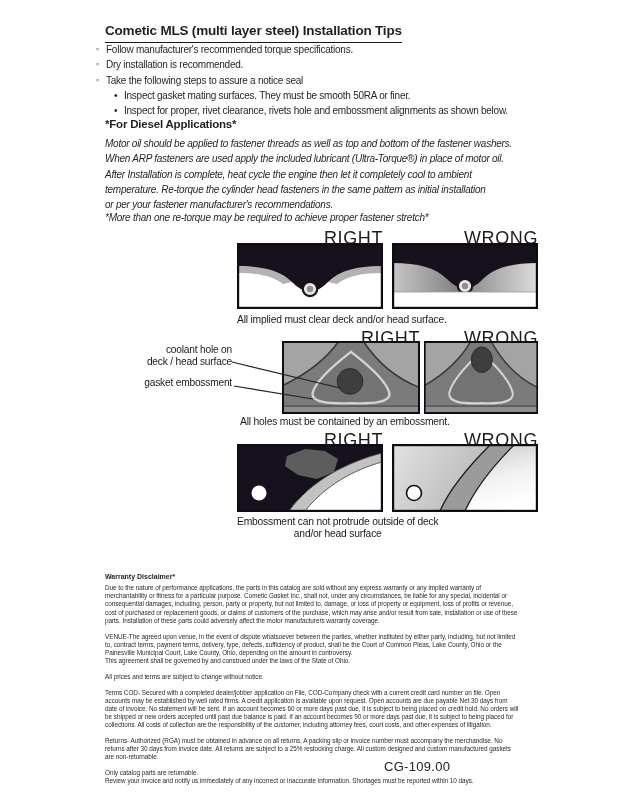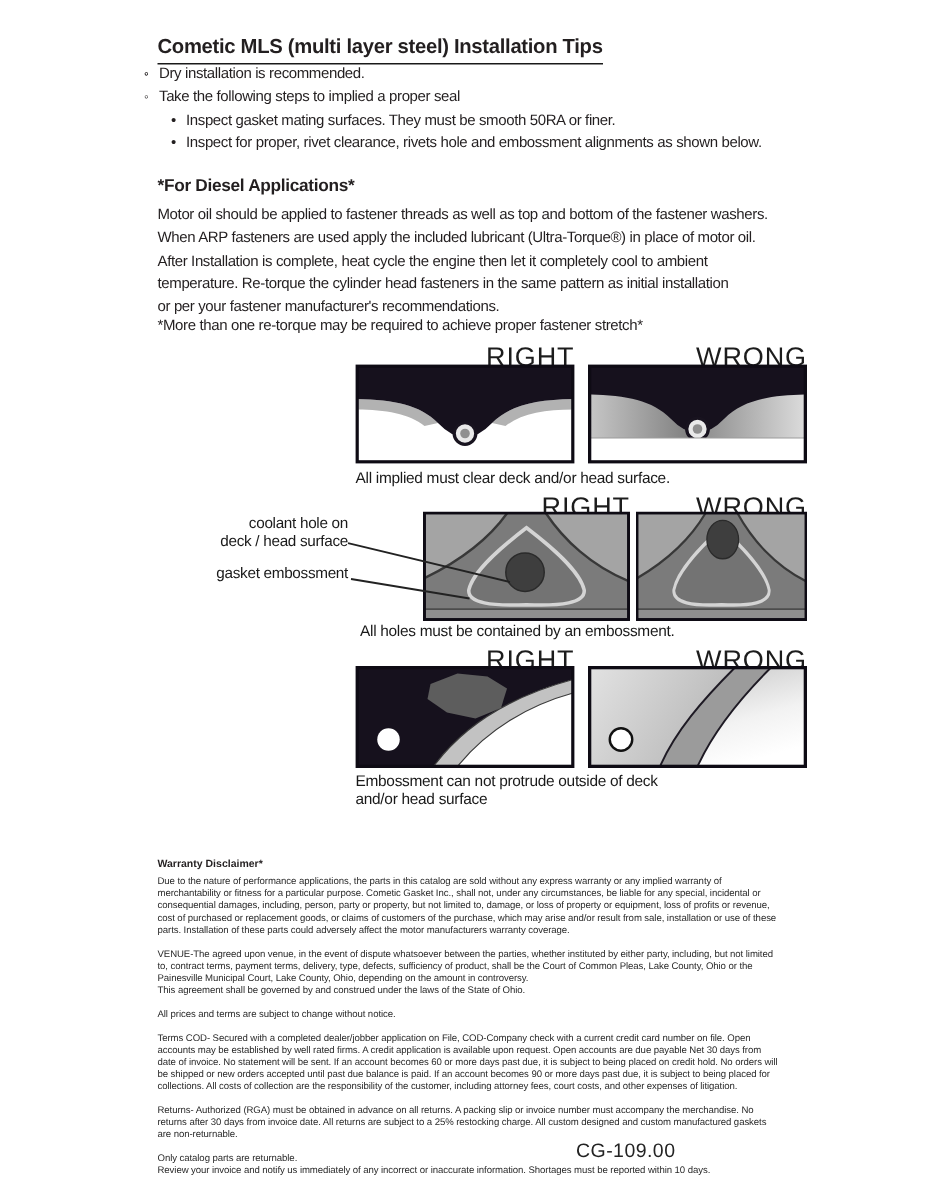--- a/index.html
+++ b/index.html
@@ -12,21 +12,21 @@
   .title{
     left:105px;top:23px;font-size:13.5px;font-weight:700;letter-spacing:-0.2px;
     border-bottom:1.6px solid #1a1a1a;padding-bottom:4px;white-space:nowrap;
   }
   .tips{left:96px;top:42px;font-size:10px;letter-spacing:-0.25px;line-height:15.3px;width:470px;}
   .tip{position:relative;padding-left:10px;white-space:nowrap;}
   .tip .mk{position:absolute;left:0;top:0;font-size:9px;}
   .tip.sub{margin-left:18px;}
   .tip.sub .mk{font-size:10px;}
   .h2{left:105px;top:118px;font-size:11.5px;font-weight:700;letter-spacing:-0.2px;}
-  .para{left:105px;font-size:10px;letter-spacing:-0.25px;line-height:15.2px;white-space:pre-line;width:460px;}
+  .para{left:105px;font-size:10px;letter-spacing:-0.25px;line-height:15.2px;white-space:pre-line;width:460px;font-style:italic;}
   .p1{top:136px;}
   .p2{top:167px;}
   .note{top:210px;}
   .fighead{font-size:18px;letter-spacing:0.6px;text-align:right;color:#1c1c1c;}
   .caption{font-size:10.3px;letter-spacing:-0.2px;color:#1a1a1a;white-space:pre-line;line-height:12px;}
   .fig2lbl{font-size:10.2px;letter-spacing:-0.2px;text-align:right;width:134px;left:98px;
     line-height:11.5px;white-space:pre-line;color:#1a1a1a;}
   .warr-h{left:105px;top:573px;font-size:7px;font-weight:700;}
   .warr{left:105px;top:584px;width:414px;font-size:6.4px;line-height:8.2px;letter-spacing:-0.05px;color:#2a2a2a;}
   .warr p{margin:0 0 7.5px 0;white-space:pre-line;}
@@ -36,28 +36,29 @@
 </head>
 <body>
 
 <div class="page">
 
   <div class="abs title">Cometic MLS (multi layer steel) Installation Tips</div>
 
   <div class="abs tips">
     <div class="tip">
       <span class="mk">◦</span>
+      <span>Follow manufacturer's recommended torque specifications.</span>
     </div>
     <div class="tip">
       <span class="mk">◦</span>
       <span>Dry installation is recommended.</span>
     </div>
     <div class="tip">
       <span class="mk">◦</span>
-      <span>Take the following steps to implied a proper seal</span>
+      <span>Take the following steps to assure a notice seal</span>
     </div>
     <div class="tip sub">
       <span class="mk">•</span>
       <span>Inspect gasket mating surfaces.  They must be smooth 50RA or finer.</span>
     </div>
     <div class="tip sub">
       <span class="mk">•</span>
       <span>Inspect for proper, rivet clearance, rivets hole and embossment alignments as shown below.</span>
     </div>
   </div>
@@ -168,21 +169,21 @@
       </linearGradient>
     </defs>
     <rect x="1" y="1" width="144" height="66" fill="#ffffff"></rect>
     <path d="M1,1 L98,1 C76,23 58,44 48,67 L1,67 Z" fill="url(#f3a)"></path>
     <path d="M122,1 L145,1 L145,67 L73,67 C83,45 100,23 122,1 Z" fill="url(#f3b)"></path>
     <path d="M98,1 L122,1 C100,23 83,45 73,67 L48,67 C58,44 76,23 98,1 Z" fill="#9b9b9b" stroke="#1e1a24" stroke-width="1.3"></path>
     <circle cx="22" cy="49" r="7.5" fill="#ffffff" stroke="#111111" stroke-width="1.6"></circle>
     <rect x="1" y="1" width="144" height="66" fill="none" stroke="#0e0b14" stroke-width="2.4"></rect>
   </svg>
 
-  <div class="abs caption" style="left:237px;top:516px;">Embossment can not protrude outside of deck
+  <div class="abs caption" style="left:237px;top:516px;text-align:center;">Embossment can not protrude outside of deck
 and/or head surface</div>
 
   <div class="abs warr-h">Warranty Disclaimer*</div>
   <div class="abs warr">
     <p>Due to the nature of performance applications, the parts in this catalog are sold without any express warranty or any implied warranty of merchantability or fitness for a particular purpose.  Cometic Gasket Inc., shall not, under any circumstances, be liable for any special, incidental or consequential damages, including, person, party or property, but not limited to, damage, or loss of property or equipment, loss of profits or revenue, cost of purchased or replacement goods, or claims of customers of the purchase, which may arise and/or result from sale, installation or use of these parts.  Installation of these parts could adversely affect the motor manufacturers warranty coverage.</p>
     <p>VENUE-The agreed upon venue, in the event of dispute whatsoever between the parties, whether instituted by either party, including, but not limited to, contract terms, payment terms, delivery, type, defects, sufficiency of product, shall be the Court of Common Pleas, Lake County, Ohio or the Painesville Municipal Court, Lake County, Ohio, depending on the amount in controversy.
 This agreement shall be governed by and construed under the laws of the State of Ohio.</p>
     <p>All prices and terms are subject to change without notice.</p>
     <p>Terms COD- Secured with a completed dealer/jobber application on File, COD-Company check with a current credit card number on file.  Open accounts may be established by well rated firms.  A credit application is available upon request.  Open accounts are due payable Net 30 days from date of invoice.  No statement will be sent.  If an account becomes 60 or more days past due, it is subject to being placed on credit hold.  No orders will be shipped or new orders accepted until past due balance is paid.  If an account becomes 90 or more days past due, it is subject to being placed for collections.  All costs of collection are the responsibility of the customer, including attorney fees, court costs, and other expenses of litigation.</p>
     <p>Returns- Authorized (RGA) must be obtained in advance on all returns.  A packing slip or invoice number must accompany the merchandise.  No returns after 30 days from invoice date.  All returns are subject to a 25% restocking charge.  All custom designed and custom manufactured gaskets are non-returnable.</p>

